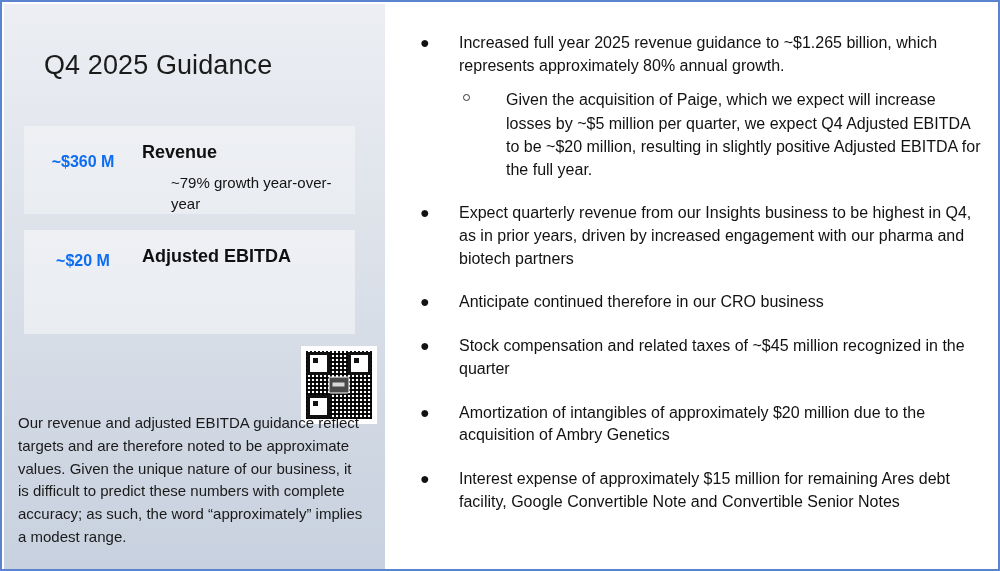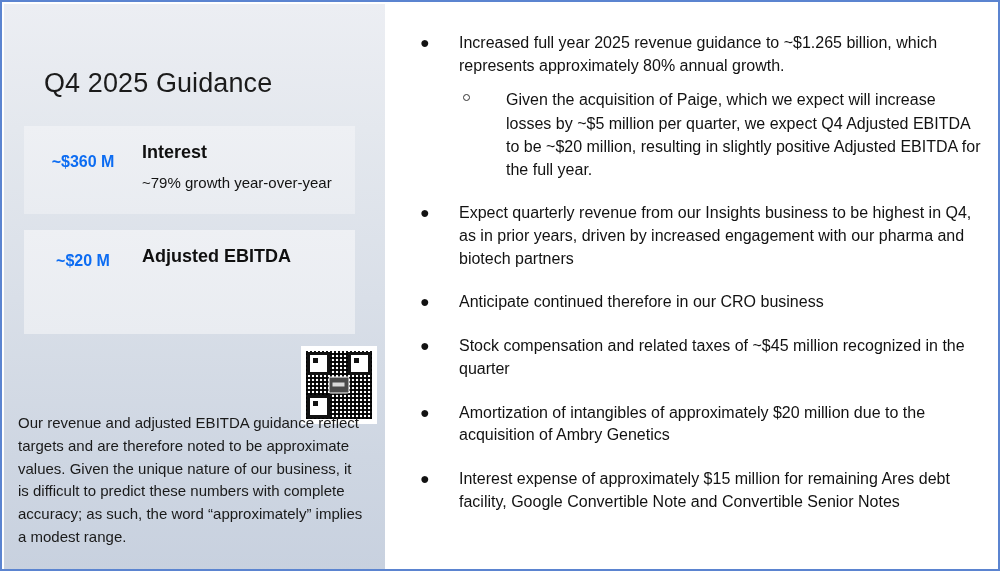--- a/index.html
+++ b/index.html
@@ -35,21 +35,21 @@
                 #eceef3 0%,
                 #e4e8ee 22%,
                 #d9dfe8 52%,
                 #ced6e2 80%,
                 #c8d1df 100%);
   }
 
   .panel-title {
     position: absolute;
     left: 40px;
-    top: 64px;
+    top: 46px;
     font-size: 27px;
     font-weight: 400;
     color: #1b1b1b;
     letter-spacing: 0.1px;
     white-space: nowrap;
   }
 
   
   .metric-card {
     position: absolute;
@@ -94,20 +94,21 @@
     color: #101010;
     line-height: 1.2;
     white-space: nowrap;
   }
   .metric-sub {
     margin-top: 8px;
     font-size: 15px;
     font-weight: 400;
     color: #131313;
     line-height: 1.42;
+    margin-left: 29px;
   }
 
   
   .qr-wrap {
     position: absolute;
     left: 297px;
     top: 342px;
     width: 76px;
     height: 78px;
     background: #ffffff;
@@ -236,21 +237,21 @@
 
 <div class="slide">
 
   <div class="left-panel">
 
     <div class="panel-title">Q4 2025 Guidance</div>
 
     <div class="metric-card card-revenue">
       <div class="metric-value">~$360 M</div>
       <div class="metric-body">
-        <div class="metric-label">Interest</div>
+        <div class="metric-label">Revenue</div>
         <div class="metric-sub">~79% growth year-over-year</div>
       </div>
     </div>
 
     <div class="metric-card card-ebitda">
       <div class="metric-value">~$20 M</div>
       <div class="metric-body">
         <div class="metric-label">Adjusted EBITDA</div>
       </div>
     </div>

